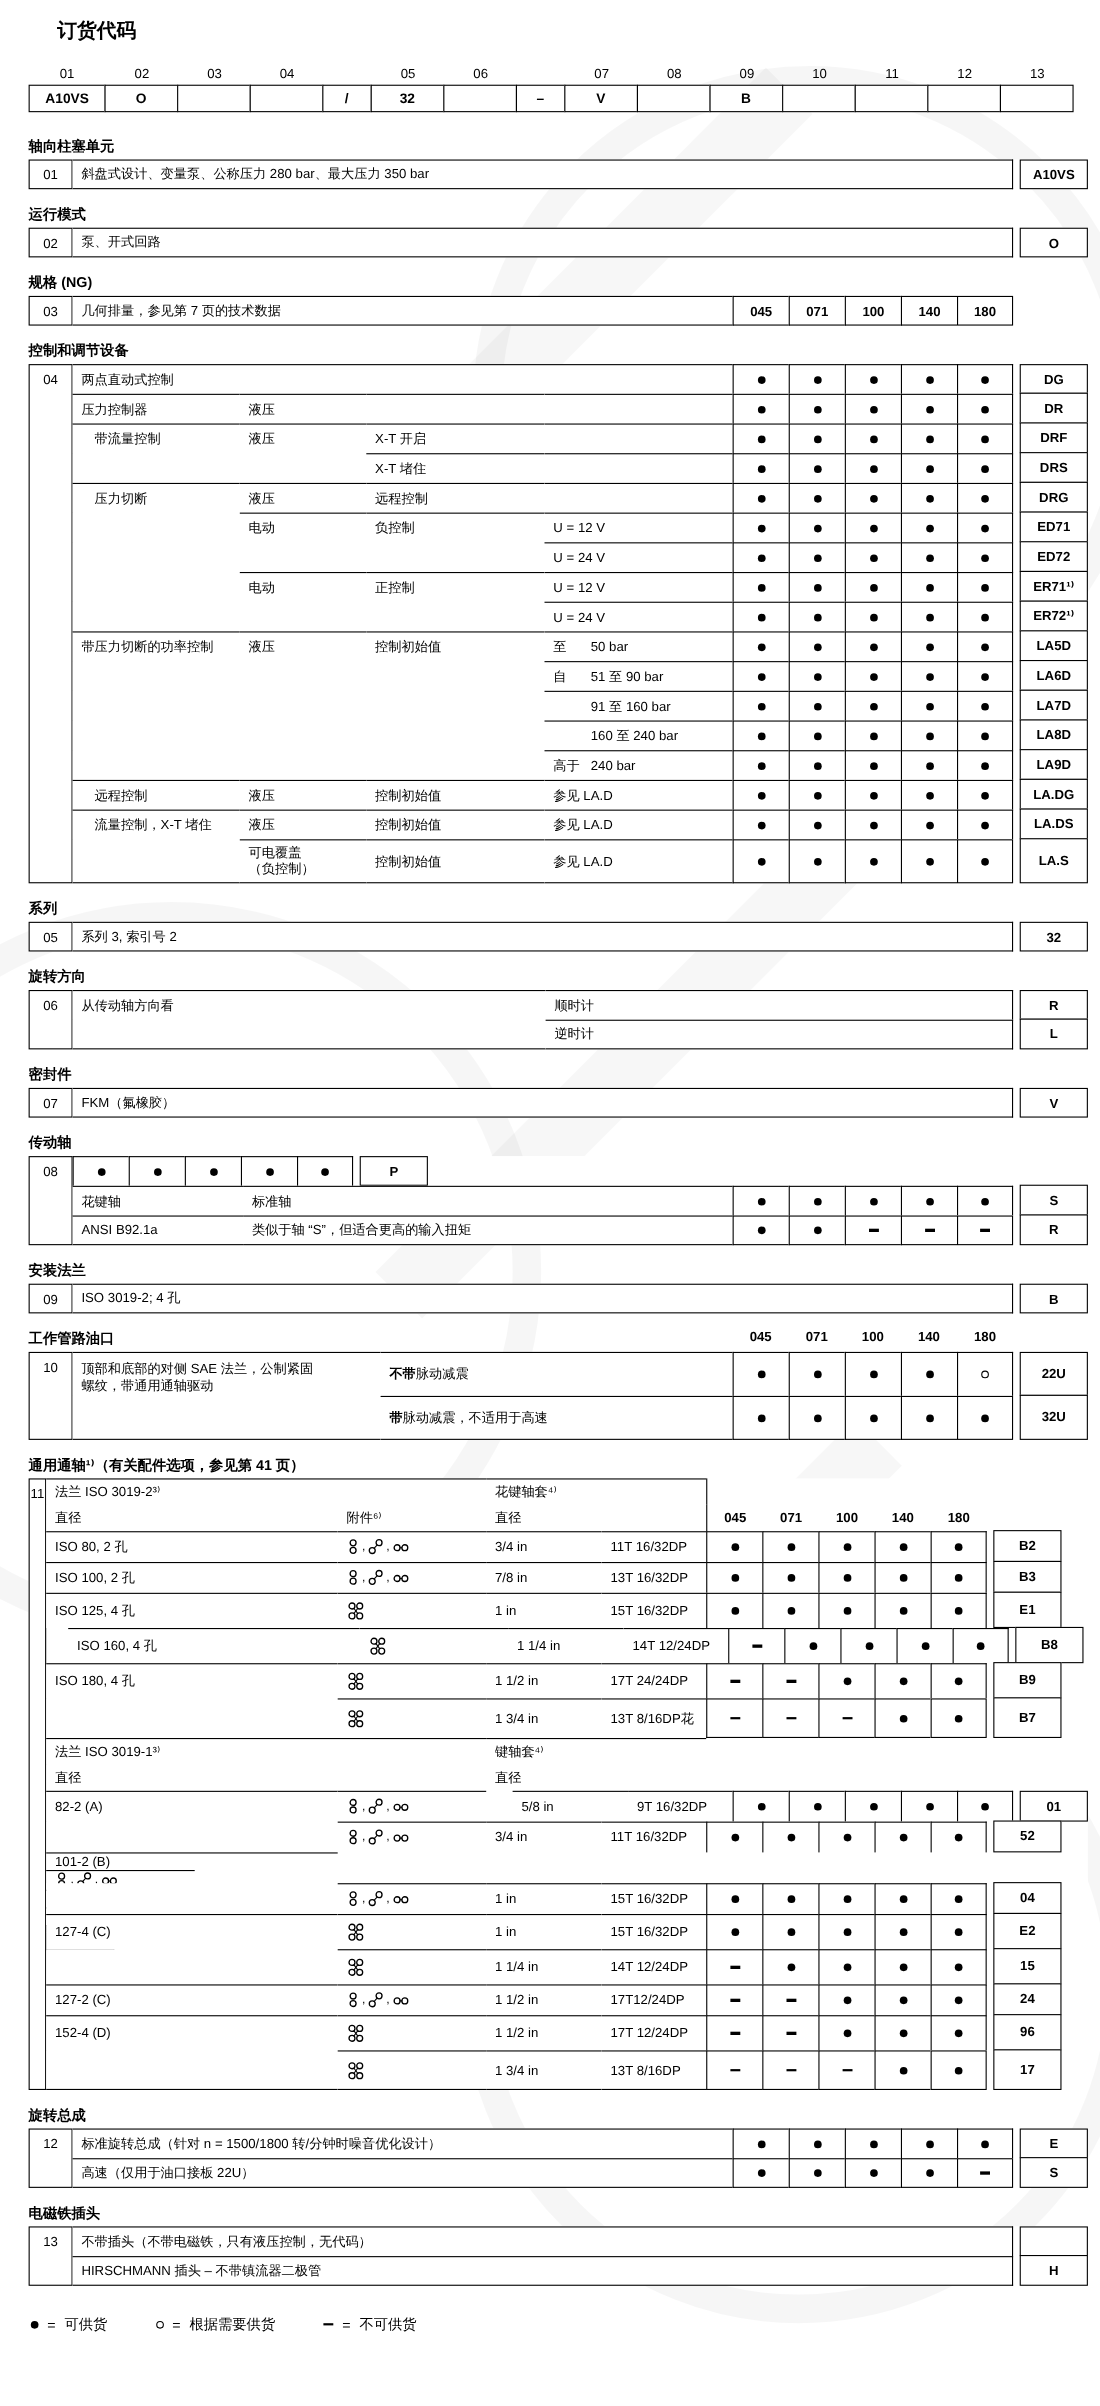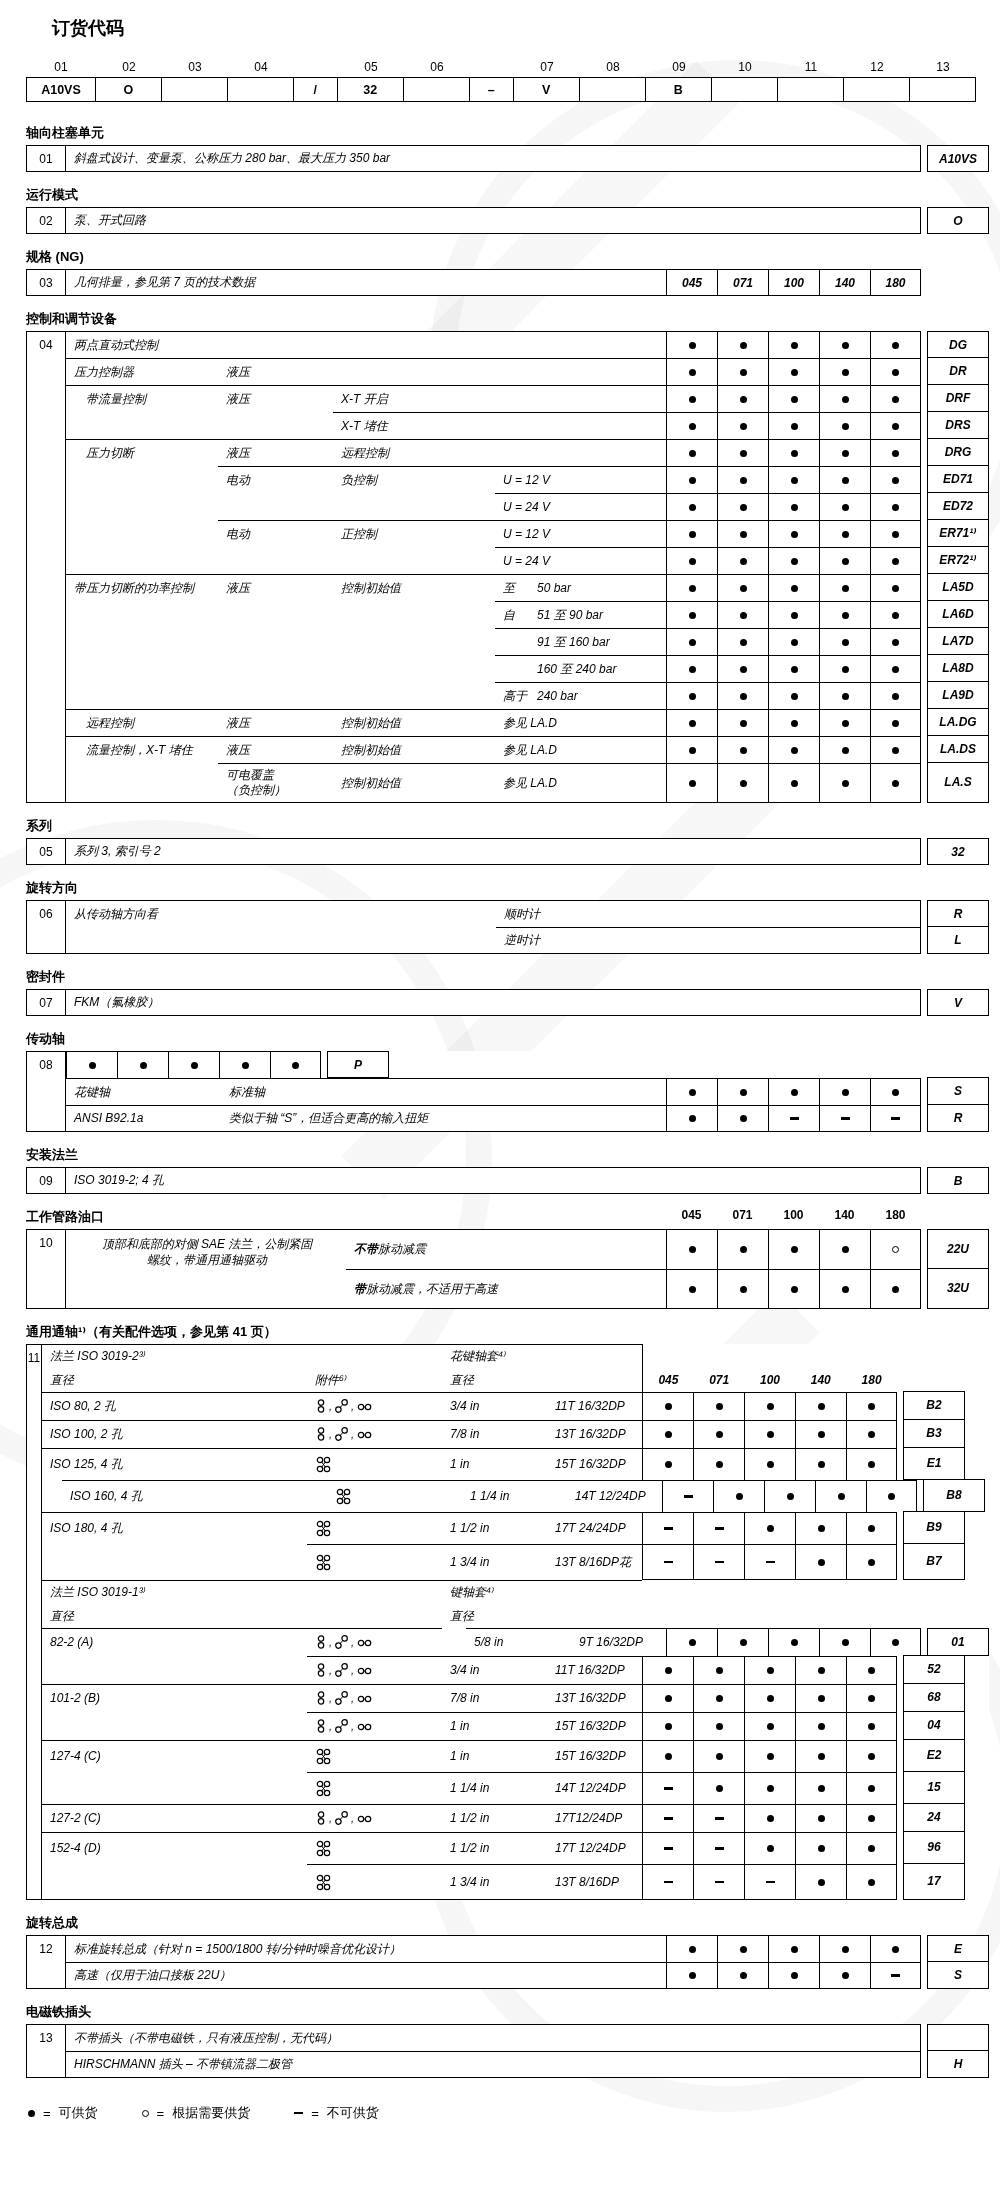--- a/index.html
+++ b/index.html
@@ -18,21 +18,21 @@
   .cb .box{height:23px;border:1.5px solid #000;margin-left:-1.5px;display:flex;align-items:center;justify-content:center;font-weight:bold;font-size:12.5px;background:#fff;}
   .cb:first-child .box{margin-left:0;}
   .cbw{width:70px;} .cbn{width:66px;} .cbs{width:44px;}
   
   .sec{margin-top:14px;}
   .heading{font-size:13px;font-weight:bold;margin:0 0 4px 0;position:relative;height:17px;}
   .hsizes{position:absolute;left:640px;top:0;width:255px;display:flex;}
   .hsizes span{width:51px;text-align:center;font-size:12px;font-weight:bold;}
   .tbl{display:flex;background:#fff;}
   .numcol{width:40px;border-left:1.4px solid #000;border-right:1px solid #000;border-top:1.4px solid #000;border-bottom:1.4px solid #000;font-size:12px;display:flex;justify-content:center;align-items:flex-start;padding-top:6px;background:#fff;}
-  .rows{flex:1;display:flex;flex-direction:column;font-style:italic;}
+  .rows{flex:1;display:flex;flex-direction:column;}
   .row{display:flex;align-items:stretch;}
   .tc{display:flex;align-items:center;padding-left:8px;font-size:12px;box-sizing:border-box;background:#fff;white-space:pre-line;line-height:1.25;}
   .tc.ind{padding-left:20px;}
   .tc b{font-weight:bold;}
   .btt{border-top:1.4px solid #000!important;}
   .bt{border-top:1px solid #000;}
   .bb{border-bottom:1.4px solid #000;}
   .brr{border-right:1.4px solid #000;}
   .pfx{display:inline-block;width:34px;}
   
@@ -751,21 +751,21 @@
               <span>045</span>
               <span>071</span>
               <span>100</span>
               <span>140</span>
               <span>180</span>
             </div></div>
           <div class="tbl">
             <div class="numcol">10</div>
             <div class="rows">
               <div class="row" style="height: 40px;">
-                <div class="tc btt" style="width: 280px; position: relative; overflow: visible; text-align: center;"><div style="position: absolute; left: 8px; top: 7px; width: 266px; white-space: pre-line; line-height: 1.3;">顶部和底部的对侧 SAE 法兰，公制紧固<br>螺纹，带通用通轴驱动</div></div>
+                <div class="tc btt" style="width: 280px; position: relative; overflow: visible;"><div style="position: absolute; left: 8px; top: 7px; width: 266px; white-space: pre-line; line-height: 1.3;">顶部和底部的对侧 SAE 法兰，公制紧固<br>螺纹，带通用通轴驱动</div></div>
                 <div class="tc btt" style="width: 320px;"><b>不带</b> 脉动减震</div>
                 <div class="dots">
                   <div class="dc gtt">
                     <span class="sy-dot"></span>
                   </div>
                   <div class="dc gtt">
                     <span class="sy-dot"></span>
                   </div>
                   <div class="dc gtt">
                     <span class="sy-dot"></span>
@@ -1112,21 +1112,21 @@
                   <div class="dc gt">
                     <span class="sy-dot"></span>
                   </div>
                   <div class="dc last gt">
                     <span class="sy-dot"></span>
                   </div>
                 </div>
                 <div class="gap"></div>
                 <div class="codebox" style="margin-top: -1.4px;">52</div>
               </div>
-              <div class="row" style="height: 28px;">
+              <div class="row" style="height: 28px; flex-direction: column;">
                 <div class="tc bt" style="width: 265px;">101-2 (B)</div>
                 <div class="tc bt" style="width: 135px;"><span class="hico"><svg width="12" height="17" viewBox="0 0 12 17">
                       <circle cx="6" cy="4.6" r="2.7" fill="none" stroke="#000" stroke-width="1.2"></circle>
                       <circle cx="6" cy="11.4" r="2.7" fill="none" stroke="#000" stroke-width="1.2"></circle>
                     </svg><span style="font-size:11px">,</span><svg width="15" height="17" viewBox="0 0 15 17">
                       <circle cx="4.4" cy="11.6" r="2.7" fill="none" stroke="#000" stroke-width="1.2"></circle>
                       <circle cx="10.6" cy="4.4" r="2.7" fill="none" stroke="#000" stroke-width="1.2"></circle>
                       <line x1="5.8" y1="9.9" x2="9.2" y2="6.1" stroke="#000" stroke-width="1"></line>
                     </svg><span style="font-size:11px">,</span><svg width="18" height="10" viewBox="0 0 18 10">
                       <circle cx="5" cy="5" r="2.7" fill="none" stroke="#000" stroke-width="1.2"></circle>

